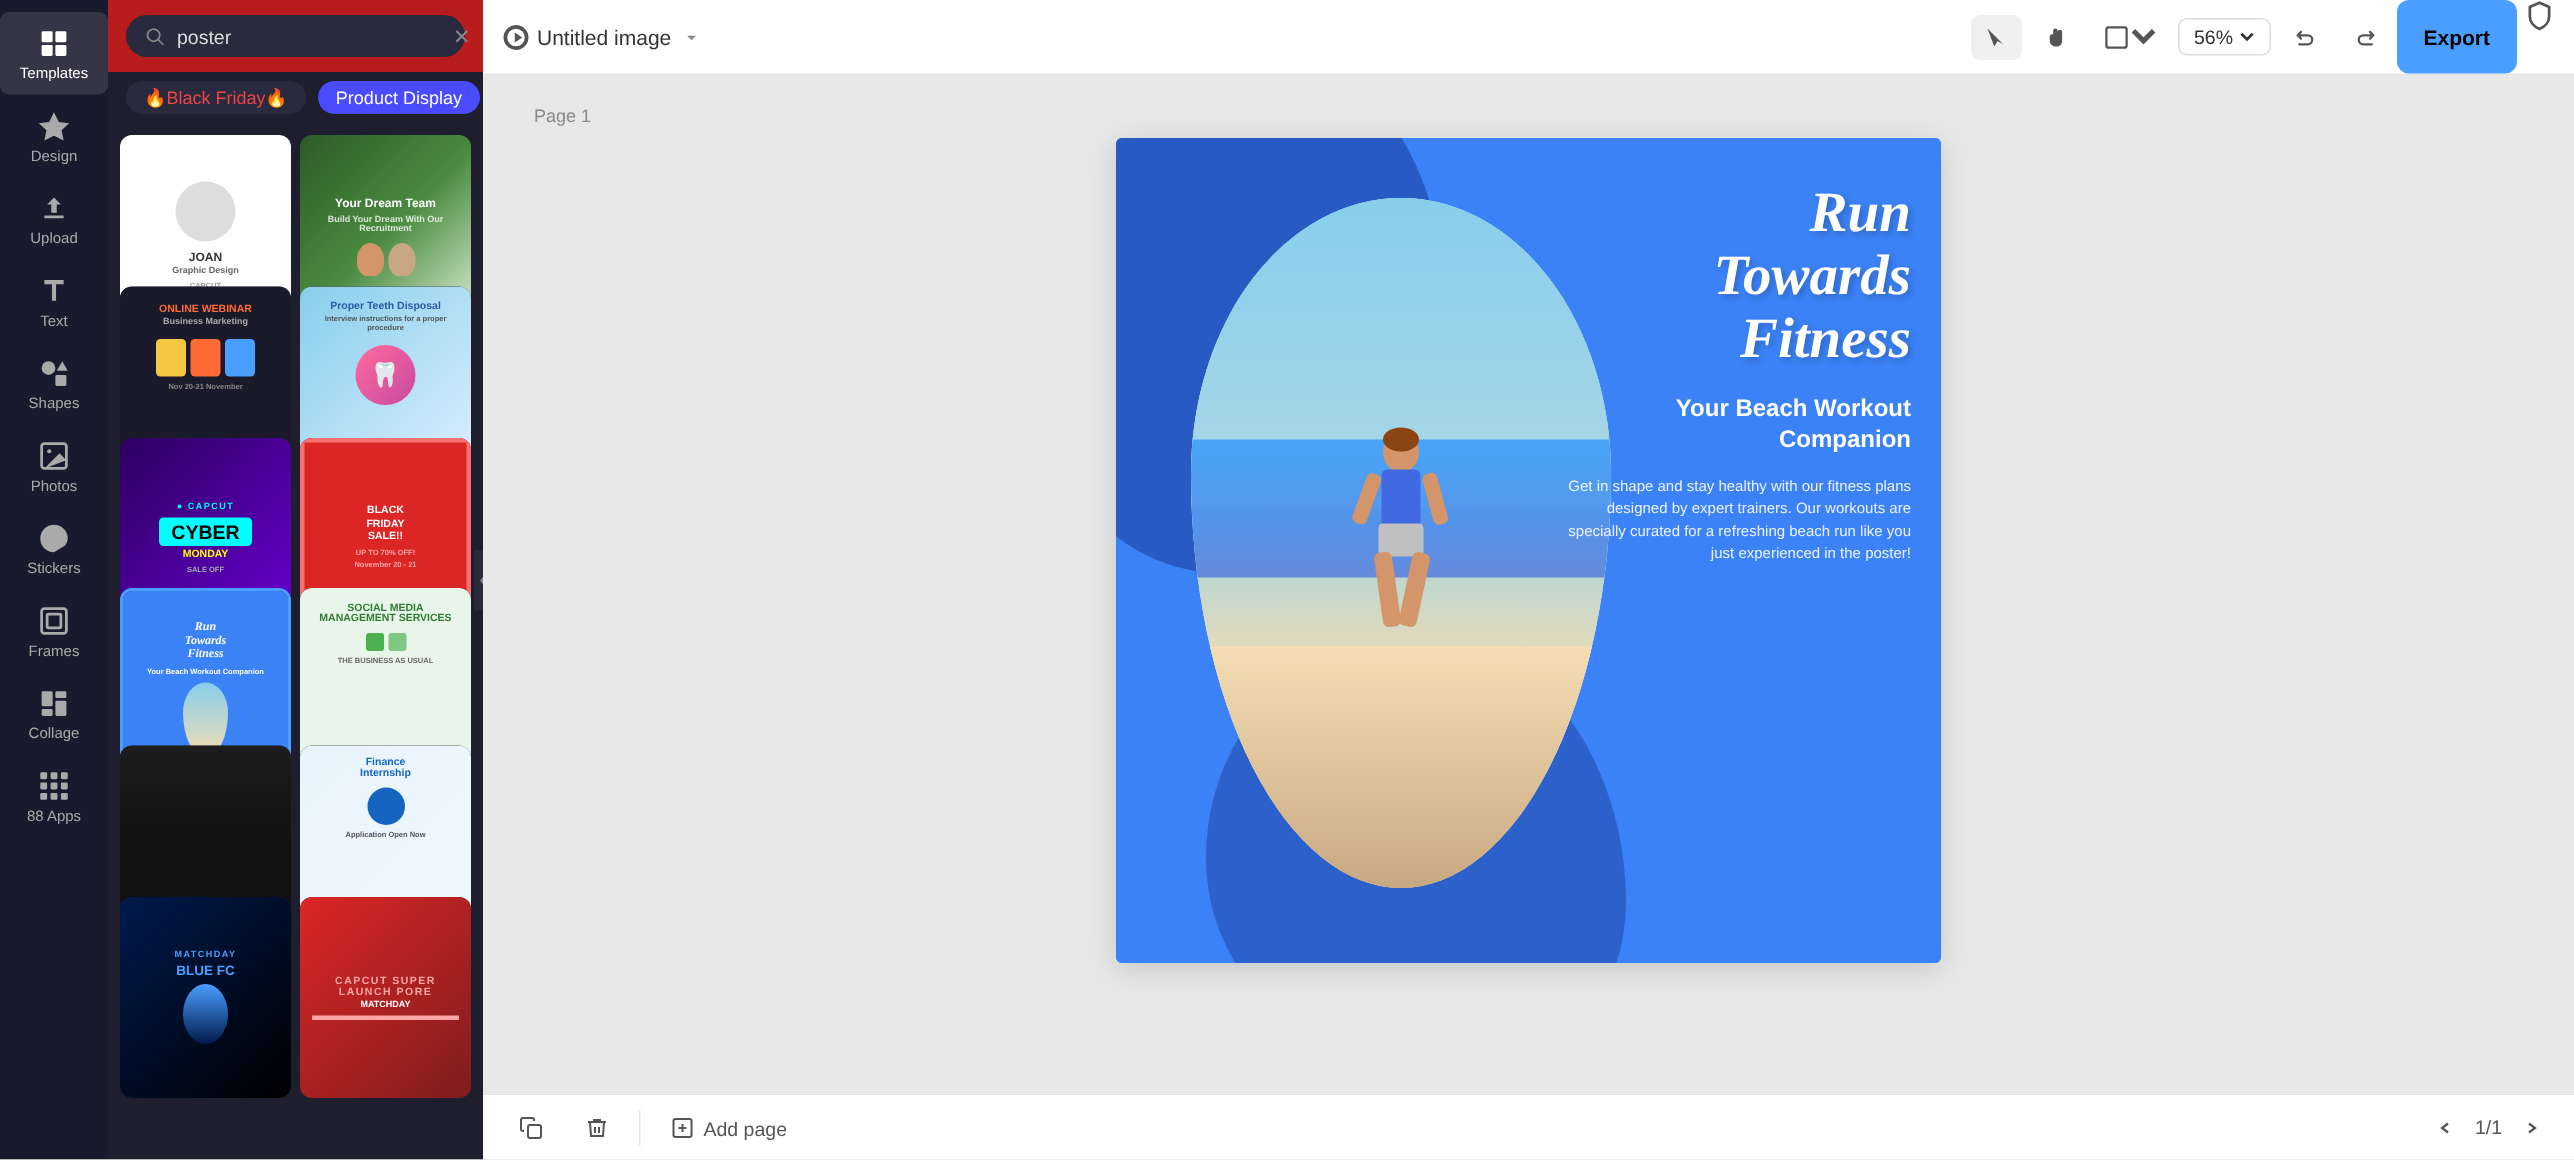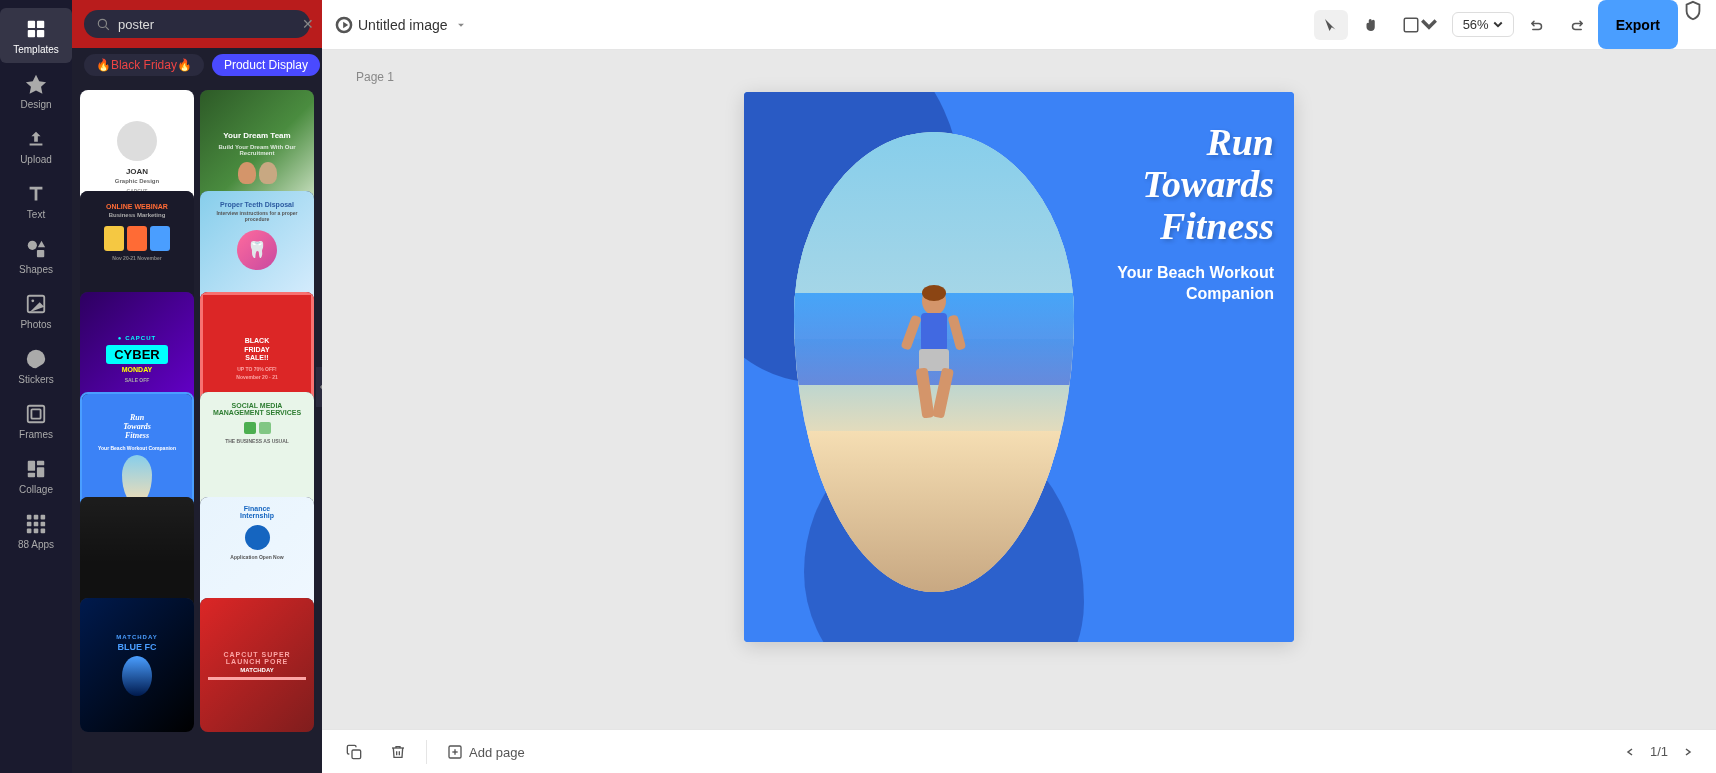--- a/index.html
+++ b/index.html
@@ -682,20 +682,21 @@
           </div>
         </div>
 
         <div class="poster-text-right">
           <div class="poster-headline">
             <span>Run</span><br>
             <span>Towards</span><br>
             <span>Fitness</span>
           </div>
           <div class="poster-subtitle">Your Beach Workout Companion</div>
+          <div class="poster-body">Get in shape and stay healthy with our fitness plans designed by expert trainers. Our workouts are specially curated for a refreshing beach run like you just experienced in the poster!</div>
         </div>
       </div>
     </div>
   </div>
 
   <div class="bottom-bar">
     <button class="bottom-btn">
       <svg viewBox="0 0 24 24">
           <rect x="9" y="9" width="13" height="13" rx="2" fill="none" stroke="currentColor" stroke-width="2"></rect>
           <path d="M5 15H4a2 2 0 0 1-2-2V4a2 2 0 0 1 2-2h9a2 2 0 0 1 2 2v1" fill="none" stroke="currentColor" stroke-width="2"></path>

